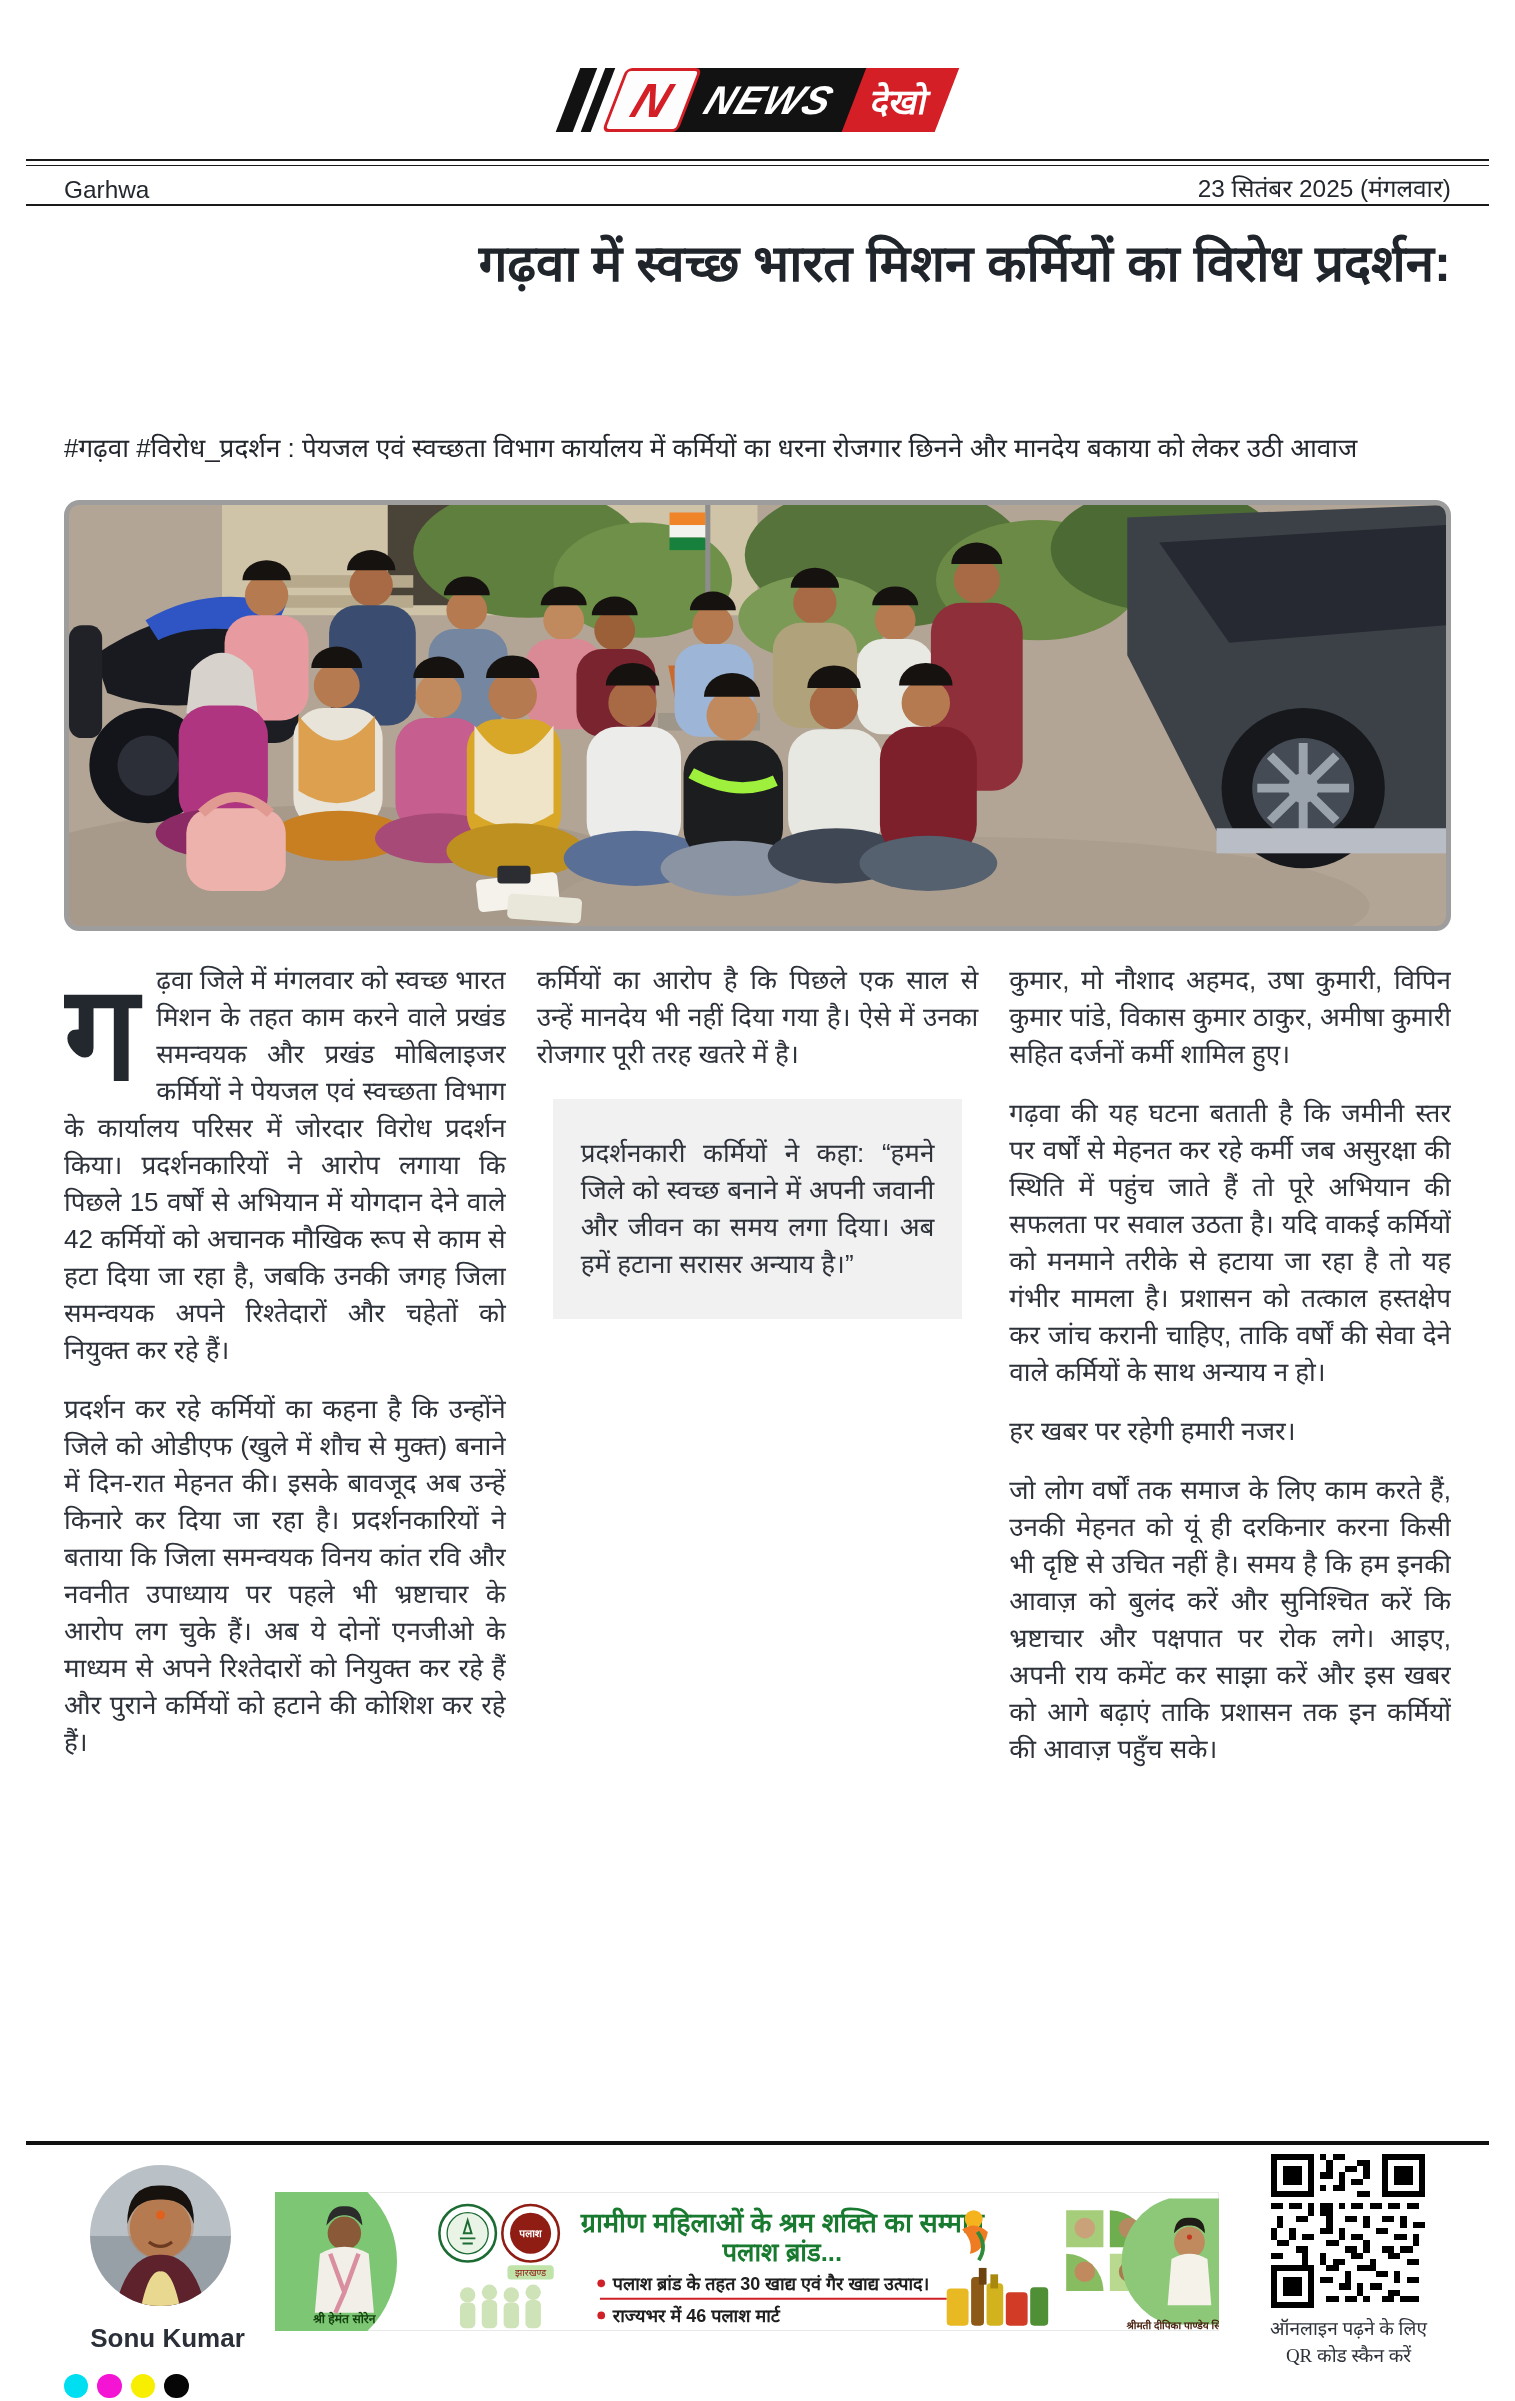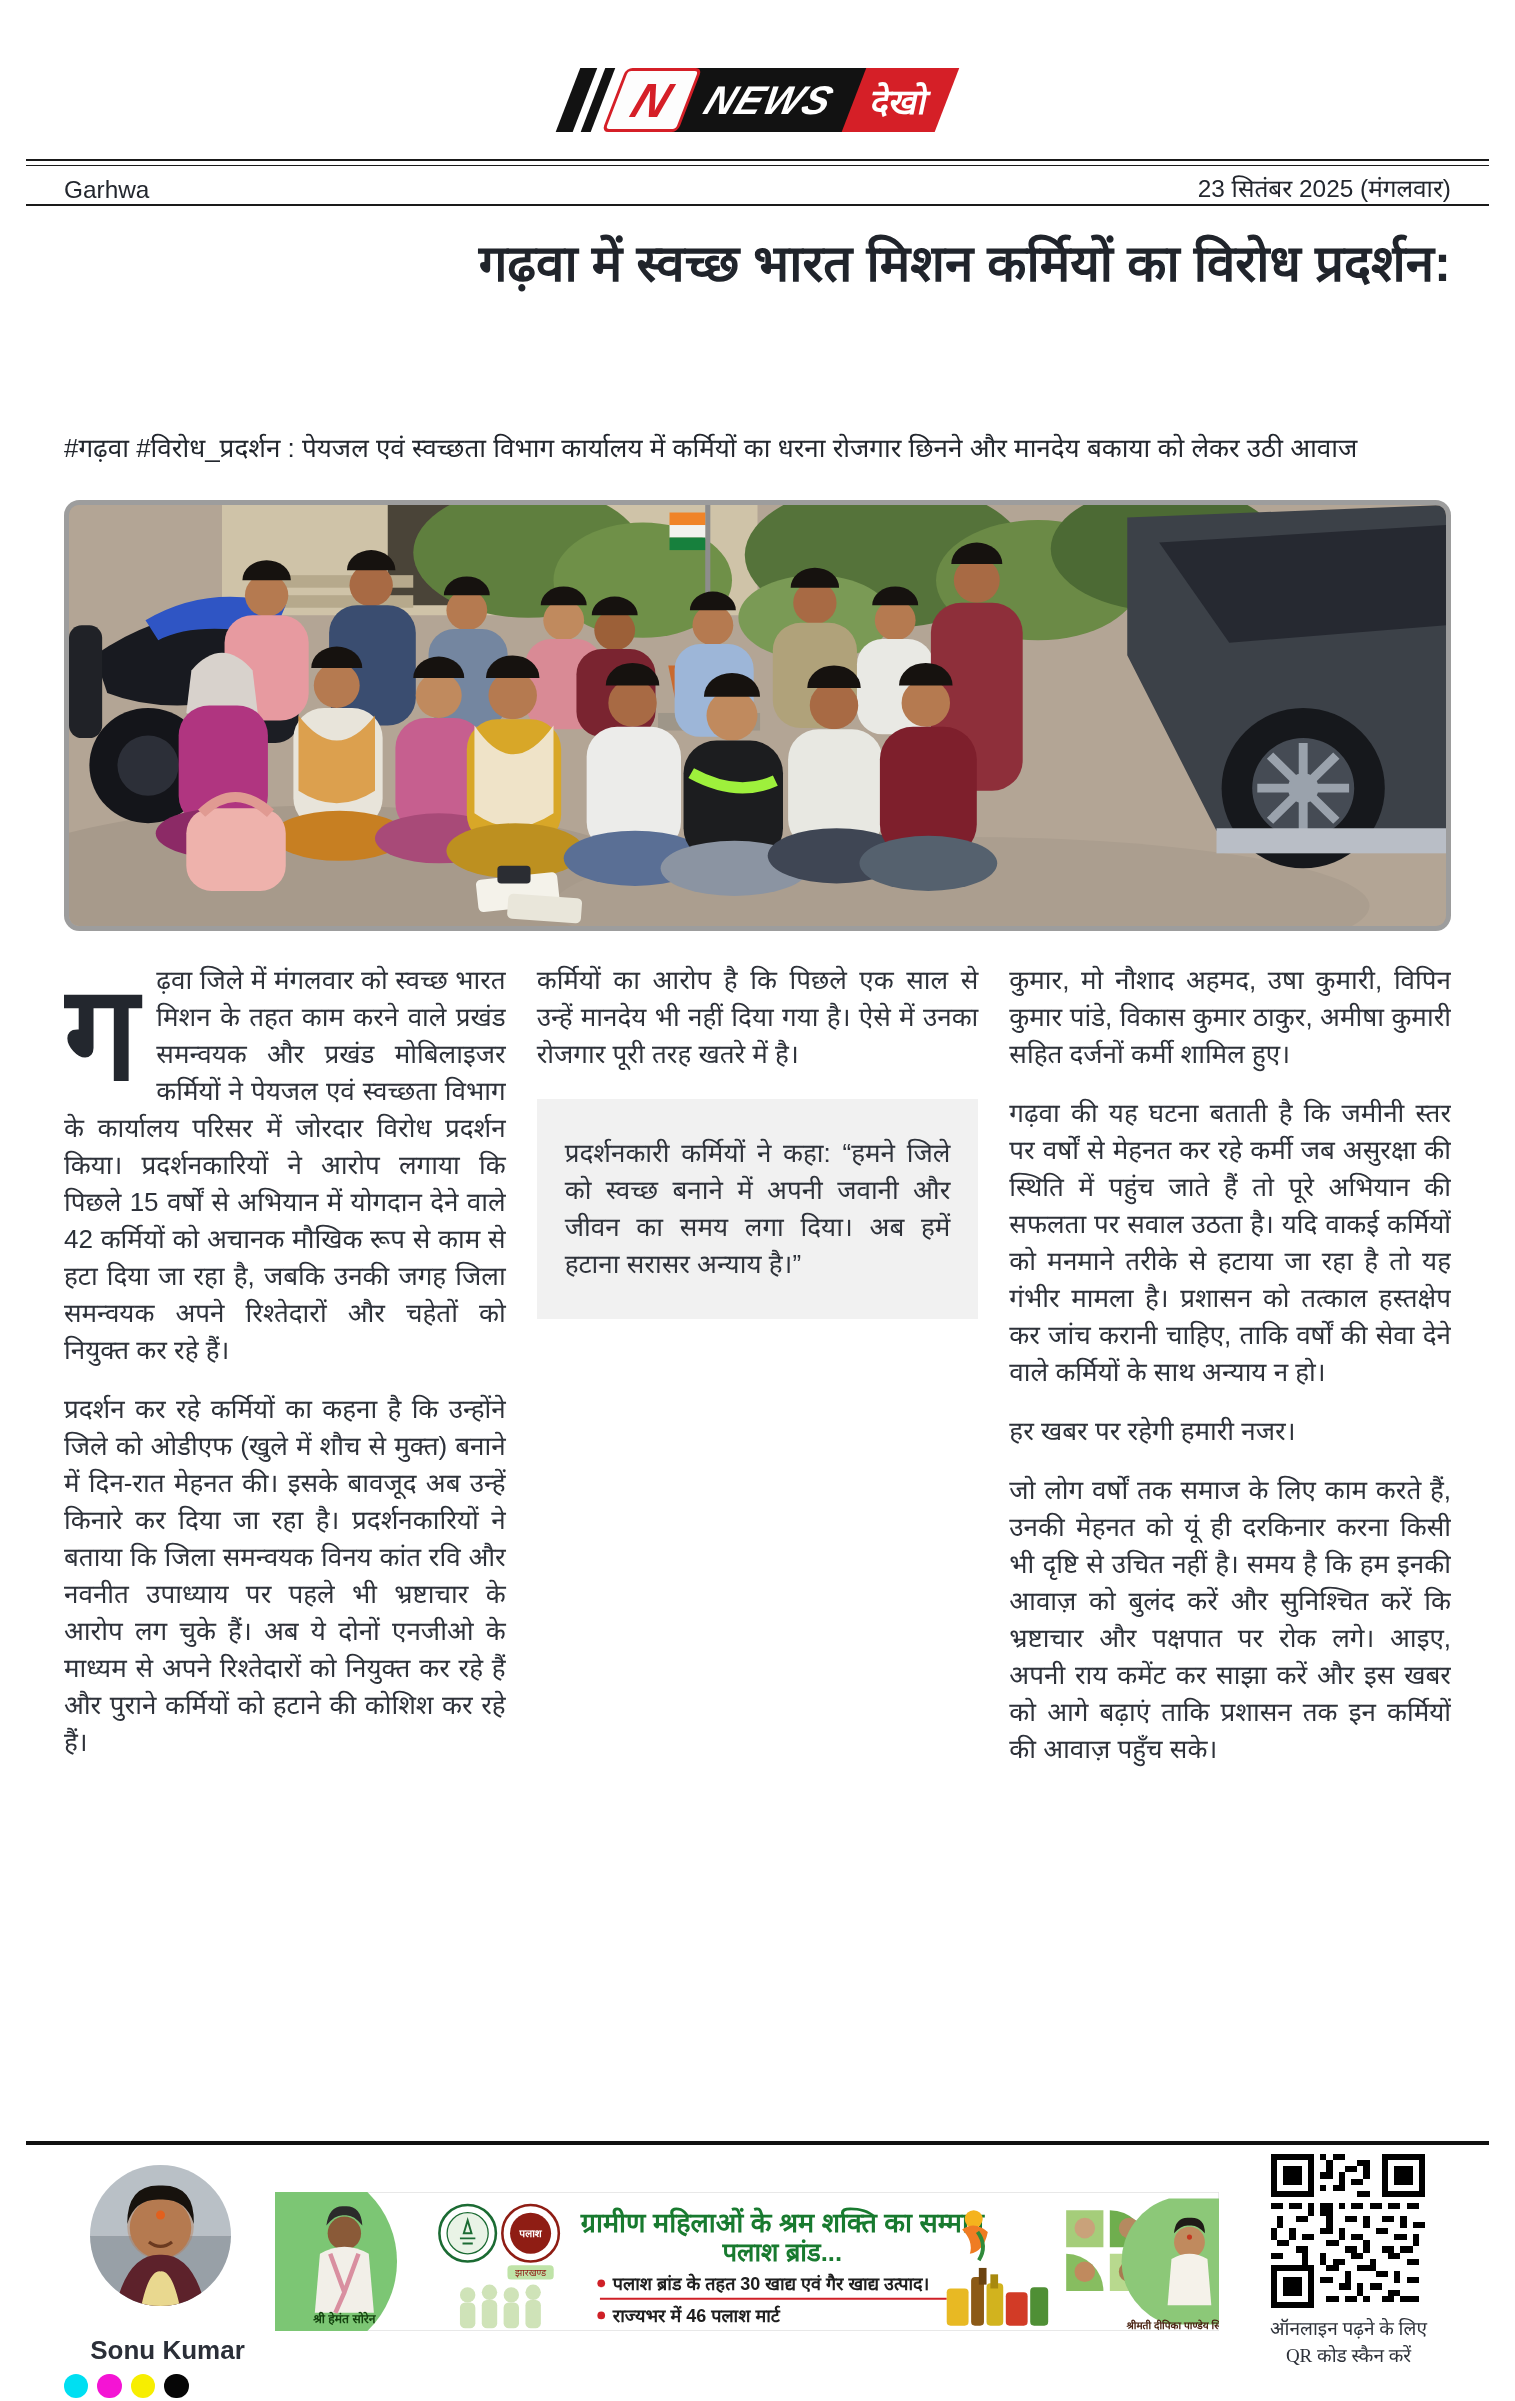--- a/index.html
+++ b/index.html
@@ -45,28 +45,28 @@
            border:5.1px solid #9d9d9d; border-radius:15.4px; overflow:hidden; background:#b0a294; }
   .photo svg { display:block; width:100%; height:100%; }
 
   
   .article { position:absolute; top:962px; left:64px; width:1387px; height:1162px;
              display:flex; gap:31px; overflow:hidden; }
   .col { flex:1 1 0; font-size:26px; line-height:37px; text-align:justify; color:#2e323a; }
   .col p { margin-bottom:22px; }
   .dropcap { float:left; font-size:132px; line-height:109px; padding-top:16.7px;
              font-weight:700; color:#23272e; margin:0 18px 3.9px 0; }
-  .quote-box { background:#f1f1f1; padding:36px 28px; margin:26px 0; }
+  .quote-box { background:#f1f1f1; padding:36px 28px; margin:26px 16px; }
 
   
   .footer-rule { position:absolute; top:2141px; left:26px; right:26px; height:3.9px; background:#111; }
   .author { position:absolute; left:90px; top:2165px; width:141px; }
   .author svg { display:block; width:141px; height:141px; }
   .author-name { position:absolute; left:39px; top:2323px; width:257px; text-align:center;
-                 font-size:26px; font-weight:700; color:#2b2f38;margin-top:12px; }
+                 font-size:26px; font-weight:700; color:#2b2f38; }
   .ad { position:absolute; left:275px; top:2192px; width:944px; height:139px; }
   .ad svg { display:block; width:100%; height:100%; }
   .qr { position:absolute; left:1271px; top:2154px; width:154px; height:154px; }
   .qr svg { display:block; width:100%; height:100%; }
   .qr-caption { position:absolute; left:1220px; top:2315px; width:257px; text-align:center;
                 font-size:19px; line-height:27px; color:#2e323a;font-family:Liberation Serif, serif; }
   .cmyk { position:absolute; left:64px; top:2374px; display:flex; gap:9px; }
   .cmyk i { display:block; width:24.4px; height:24.4px; border-radius:50%; }
   .cmyk i.c { background:#00dff2; } .cmyk i.m { background:#f414d4; }
   .cmyk i.y { background:#f7ee00; } .cmyk i.k { background:#060606; }

